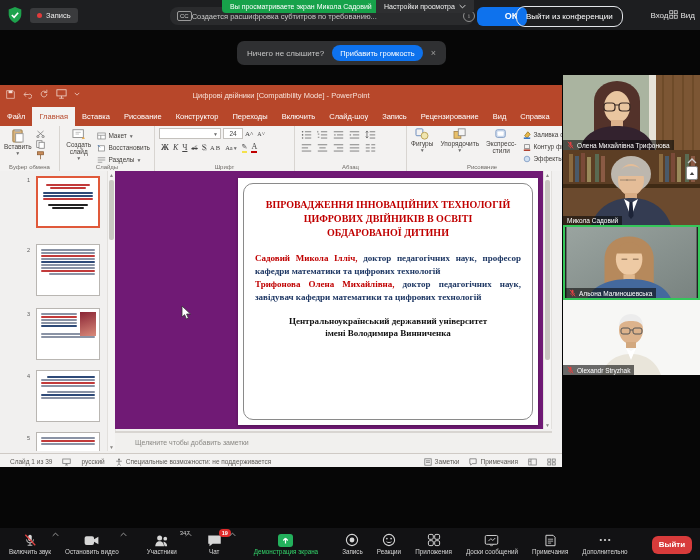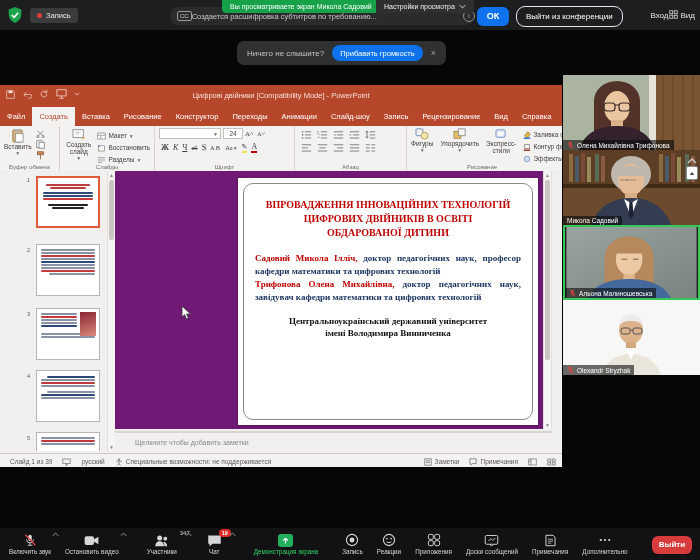--- a/index.html
+++ b/index.html
@@ -15,21 +15,21 @@
   .cc-chip{position:absolute;left:170px;top:7px;width:290px;height:18px;background:#2a2b2d;border-radius:8px;
            display:flex;align-items:center;padding:0 7px;color:#c9c9c9;font-size:7.5px;overflow:hidden;white-space:nowrap;}
   .cc-box{font-size:6px;border:1px solid #9a9a9a;border-radius:2px;padding:0 2px;color:#cfcfcf;line-height:8px;}
   .banner-green{position:absolute;left:222px;top:0;height:13px;background:#17a24a;color:#fff;font-size:7px;
                 display:flex;align-items:center;padding:0 8px;border-radius:0 0 0 4px;z-index:42;white-space:nowrap;}
   .banner-dark{position:absolute;left:376px;top:0;height:13px;background:#2e2f31;color:#f0f0f0;font-size:7px;
                display:flex;align-items:center;gap:4px;padding:0 8px;border-radius:0 0 4px 0;z-index:42;white-space:nowrap;}
   .info-i{position:absolute;left:463px;top:10px;width:10px;height:10px;border:1px solid #8f8f8f;border-radius:50%;
           color:#9f9f9f;font-size:7px;text-align:center;line-height:10px;font-family:"Liberation Serif",serif;}
   .ok-btn{position:absolute;left:477px;top:7px;width:32px;height:19px;background:#0e72ed;border-radius:6px;
-          color:#fff;font-size:9px;font-weight:bold;text-align:center;line-height:19px;}
+          color:#fff;font-size:9px;font-weight:bold;text-align:center;line-height:19px;padding-left:18px;}
   .leave-conf{position:absolute;left:516px;top:6px;height:19px;border:1.5px solid #e3e6ea;border-radius:9px;
               color:#fff;font-size:8px;display:flex;align-items:center;padding:0 9px;white-space:nowrap;}
   .tb-right{position:absolute;right:5px;top:0;height:30px;display:flex;align-items:center;color:#e2e2e2;font-size:8px;}
   .grid-ico{display:inline-block;vertical-align:-1px;margin-right:3px;}
 
   
   .toast{position:absolute;left:237px;top:41px;height:24px;background:#2f3032;border-radius:7px;z-index:30;
          display:flex;align-items:center;gap:8px;padding:0 10px;}
   .toast-q{color:#c7c7c7;font-size:8px;white-space:nowrap;}
   .toast-btn{background:#0e72ed;border-radius:11px;height:16px;color:#fff;font-size:7.5px;display:flex;align-items:center;
@@ -182,26 +182,26 @@
           </svg>
         <svg width="6" height="4" viewBox="0 0 8 5">
           <path d="M1 1l3 3 3-3" stroke="#f4ddd4" fill="none"></path>
           </svg>
       </div>
       <div class="ppt-title-text">Цифрові двійники [Compatibility Mode] - PowerPoint</div>
     </div>
 
     <div class="tabs">
       <span class="tab">Файл</span>
-      <span class="tab active">Создать</span>
+      <span class="tab active">Главная</span>
       <span class="tab">Вставка</span>
       <span class="tab">Рисование</span>
       <span class="tab">Конструктор</span>
       <span class="tab">Переходы</span>
-      <span class="tab">Анимации</span>
+      <span class="tab">Включить</span>
       <span class="tab">Слайд-шоу</span>
       <span class="tab">Запись</span>
       <span class="tab">Рецензирование</span>
       <span class="tab">Вид</span>
       <span class="tab">Справка</span>
 
     </div>
 
     <div class="ribbon">
 

